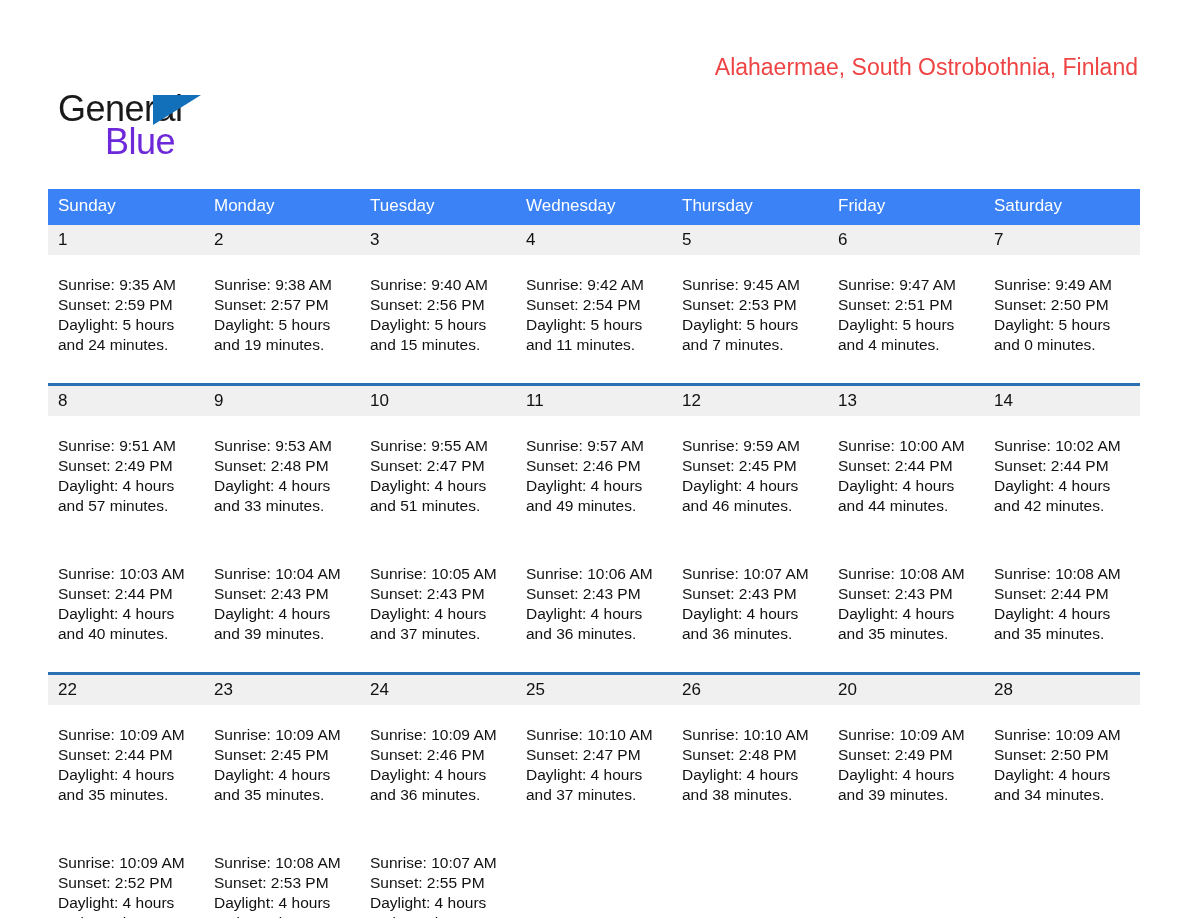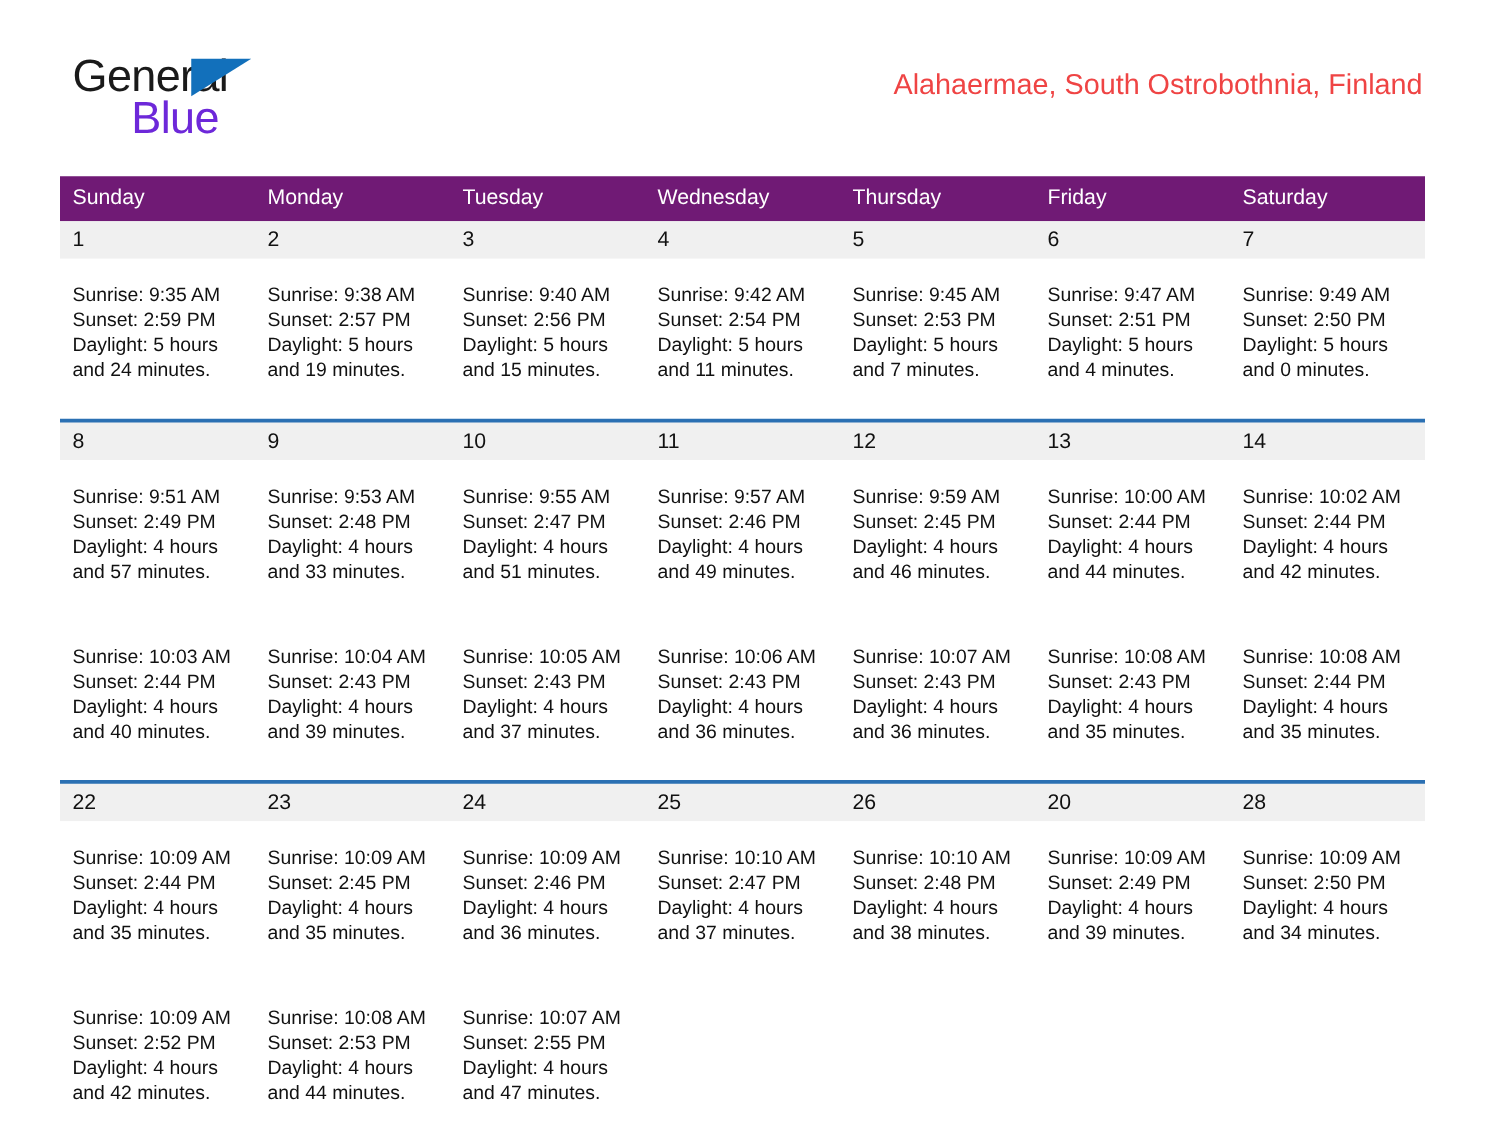--- a/index.html
+++ b/index.html
@@ -27,20 +27,21 @@
     align-items: flex-start;
     justify-content: space-between;
     padding: 40px 50px 0 58px;
     box-sizing: border-box;
   }
   .brand {
     position: relative;
     width: 200px;
     height: 80px;
     flex: none;
+    margin-top: 48px;
   }
   .brand-general {
     position: absolute;
     left: 0;
     top: 0;
     font-size: 36px;
     letter-spacing: -0.5px;
     color: #1a1a1a;
     font-family: "Liberation Sans", sans-serif;
     line-height: 42px;
@@ -91,21 +92,21 @@
     width: 1092px;
   }
   table.cal {
     border-collapse: collapse;
     table-layout: fixed;
     width: 1092px;
   }
   table.cal col { width: 156px; }
 
   thead th {
-    background: #701a75;
+    background: #3b82f6;
     color: #ffffff;
     font-size: 17px;
     font-weight: normal;
     text-align: left;
     padding: 7px 0 9px 10px;
     height: 20px;
     box-sizing: border-box;
   }
 
   tr.daynum-row td {

